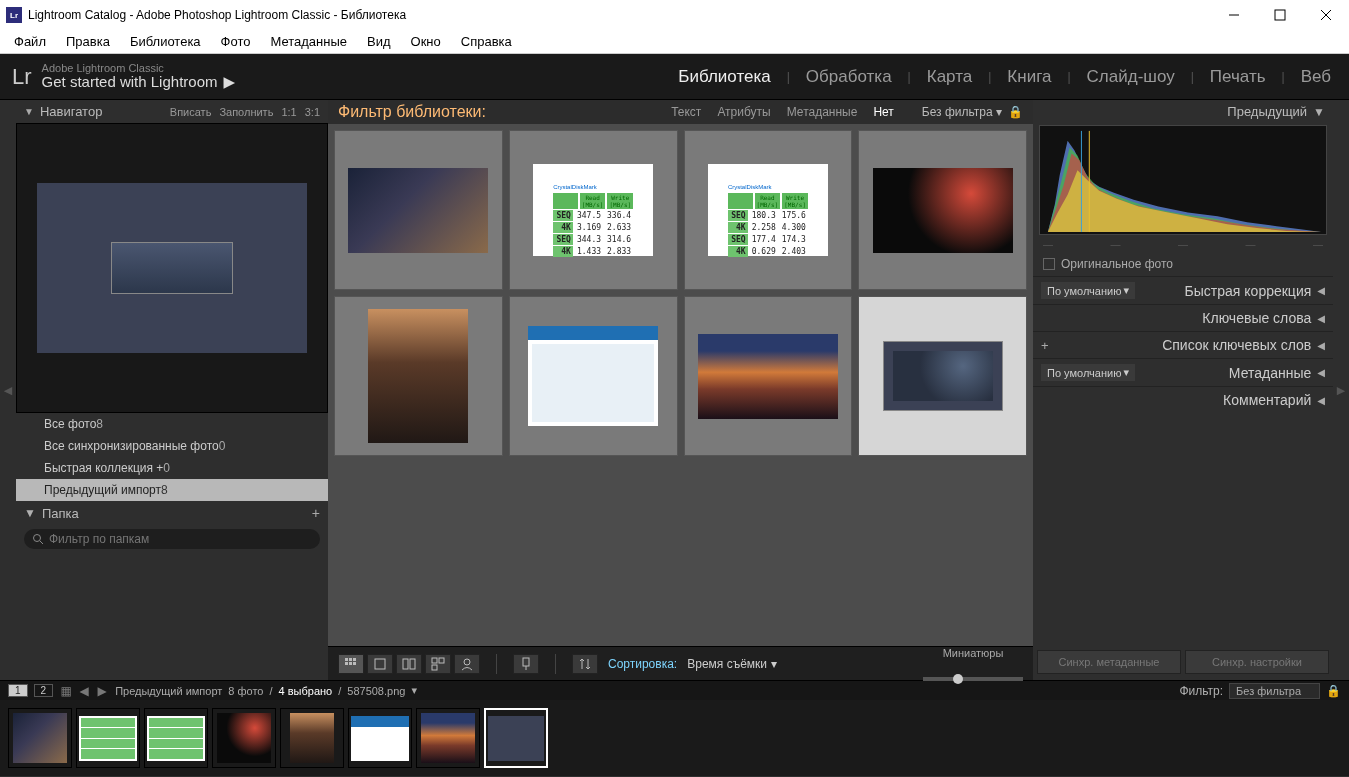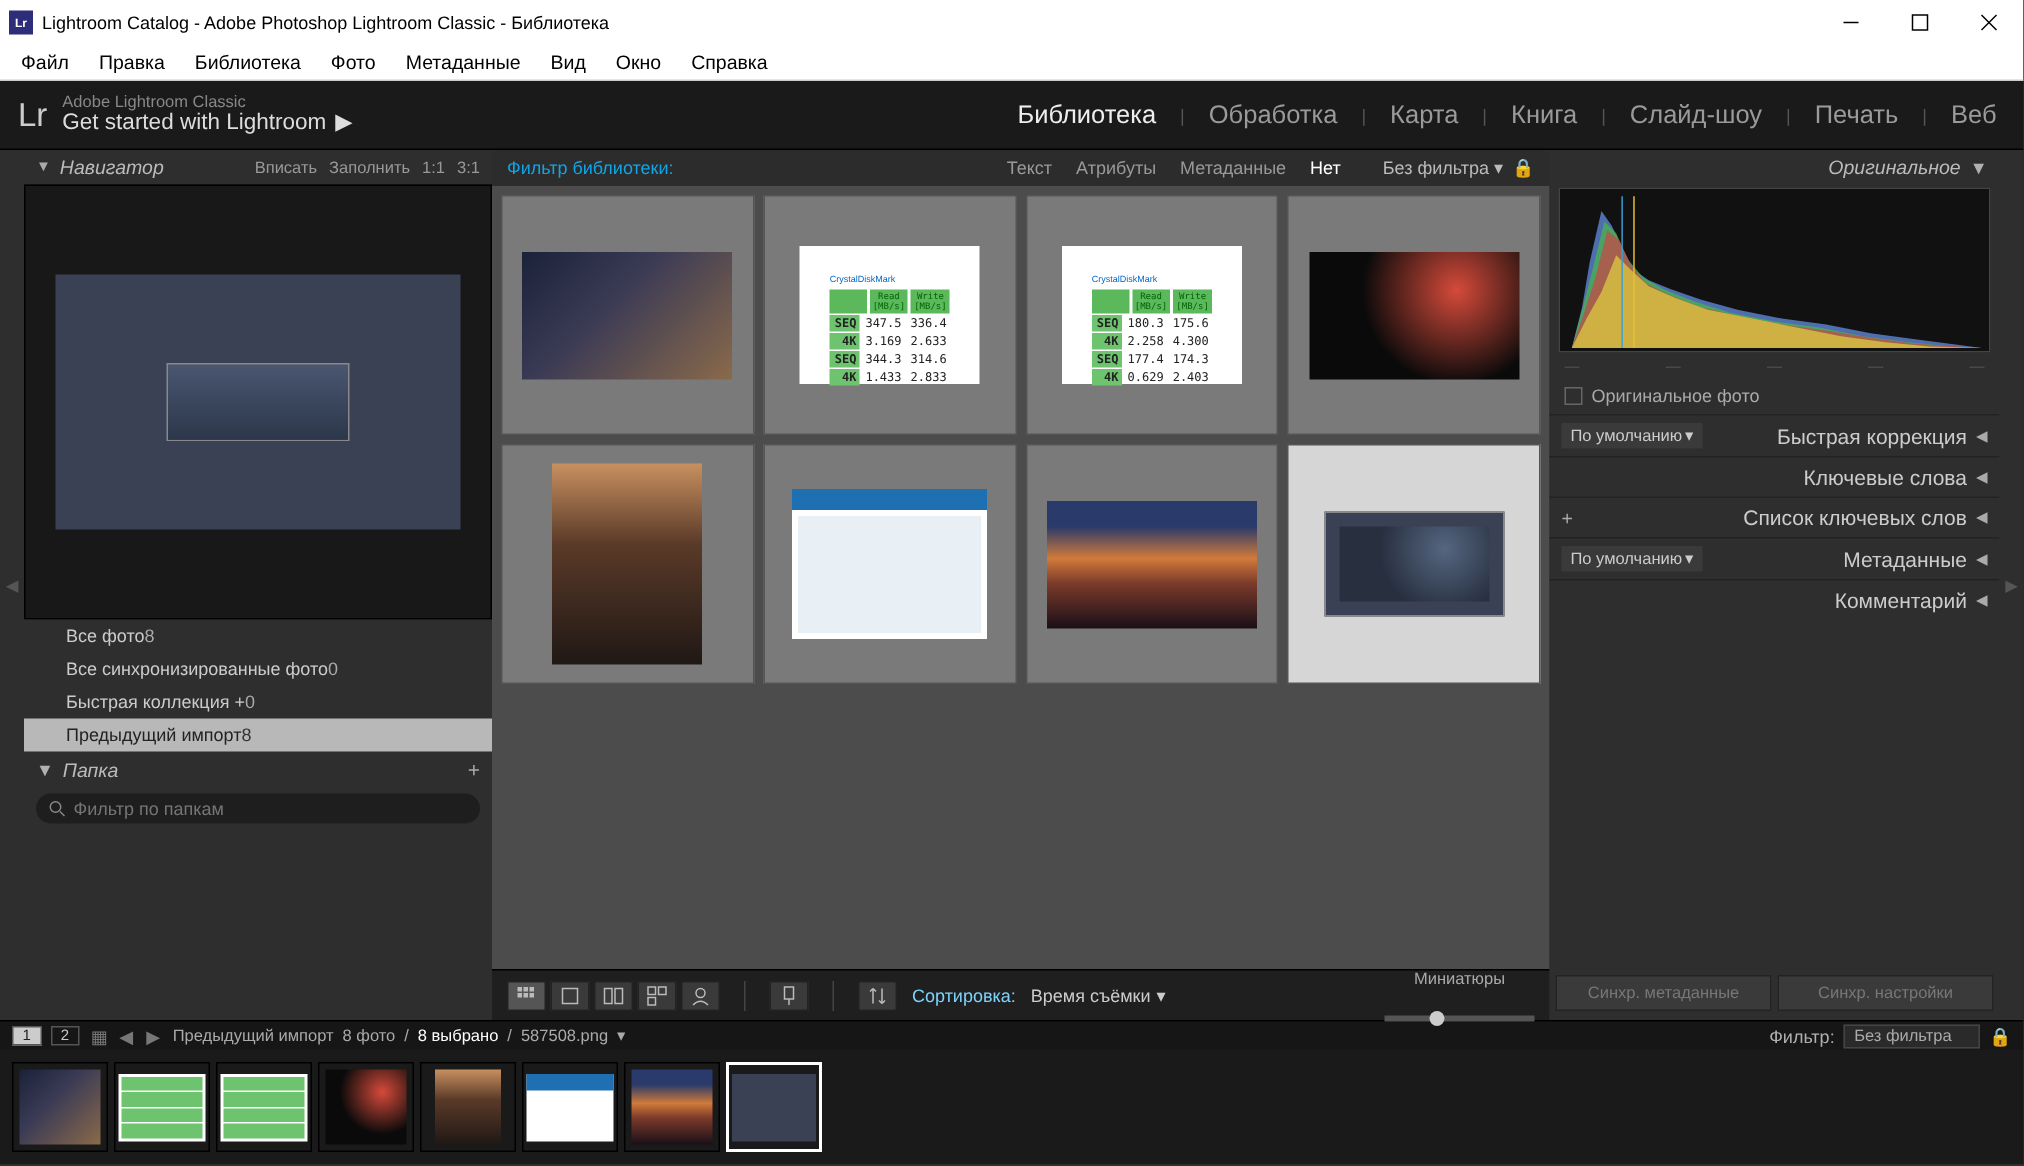--- a/index.html
+++ b/index.html
@@ -31,21 +31,21 @@
   .module-sep { color: #555; }
   
   
   .body-grid { display: flex; height: 580px; background: #2e2e2e; }
   .panel-edge { width: 16px; background: #2e2e2e; display:flex; align-items:center; justify-content:center; }
   .panel-edge span { color:#555; font-size:11px; }
   
   
   .left-panel { width: 312px; background: #2e2e2e; display:flex; flex-direction:column; }
   .panel-header { display:flex; align-items:center; padding: 4px 8px; background:#2e2e2e; gap:6px; }
-  .panel-title { flex:1; color:#bbb; font-size:13px;font-style:italic; }
+  .panel-title { flex:1; color:#bbb; font-size:13px; }
   .panel-header .caret { font-size:10px; color:#aaa; }
   .nav-opts { font-size:11px; color:#999; display:flex; gap:8px; }
   .nav-opts span { cursor:default; }
   .navigator-body { background:#181818; margin:0; padding:0; height:290px; border:1px solid #000; display:flex; align-items:center; justify-content:center; }
   .nav-preview { width: 270px; height: 170px; background:#3b4155; display:flex; align-items:center; justify-content:center; }
   .nav-preview-inner { width: 120px; height:50px; background: linear-gradient(#4a5670, #2c374b); box-shadow: 0 0 0 1px #888; }
   
   .catalog-list { background:#2e2e2e; }
   .catalog-row { display:flex; justify-content:flex-start; padding:4px 10px 4px 28px; font-size:12px; color:#ccc; cursor:default; }
   .catalog-row .count { color:#aaa; }
@@ -59,21 +59,21 @@
   .search-field { width:100%; background:#1e1e1e; border-radius:10px; display:flex; align-items:center; padding:3px 8px; gap:5px; }
   .search-field input { background:none; border:none; color:#ccc; font-size:12px; outline:none; flex:1; }
   .lens-icon { width:12px; height:12px; }
   
   .import-export { display:flex; gap:4px; padding: 4px; margin-top:auto; }
   .import-export button { flex:1; background:#3a3a3a; border:1px solid #222; color:#bbb; padding:5px; font-size:12px; cursor:default; }
   
   
   .center { flex:1; display:flex; flex-direction:column; }
   .filter-bar { display:flex; align-items:center; padding:3px 10px; background:#2c2c2c; gap:10px; }
-  .filter-label { font-size:12px; color:#0ea5e9; }
+  .filter-label { font-size:16px; color:#fdba74; }
   .filter-tabs { display:flex; gap:8px; margin-left:auto; }
   .filter-tab { font-size:12px; color:#999; cursor:default; padding:2px 4px; }
   .filter-tab.active { color:#fff; }
   .filter-right { display:flex; align-items:center; gap:6px; margin-left:14px; }
   .filter-select { background:none; border:none; color:#bbb; font-size:12px; }
   .lock-icon { color:#aaa; }
   
   .grid-view { flex:1; background:#4c4c4c; padding:6px; display:grid; grid-template-columns: repeat(4, 1fr); grid-auto-rows: 160px; gap:6px; align-content:start; overflow:hidden; }
   .cell { background:#7a7a7a; border:1px solid #555; display:flex; align-items:center; justify-content:center; padding:6px; }
   .cell.selected { background:#d6d6d6; }
@@ -433,21 +433,21 @@
         <span class="thumbsize-label">Миниатюры</span>
         <div class="slider">
             <div class="slider-thumb"></div>
           </div>
       </div>
     </div>
   </div>
 
   <div class="right-panel">
     <div class="histo-header">
-      <span class="panel-title" style="text-align:right">Оригинальное</span>
+      <span class="panel-title" style="text-align:right">Предыдущий</span>
       <span class="caret">▼</span>
     </div>
     <div class="histo-body">
       <svg class="histo-svg" viewBox="0 0 290 110" preserveAspectRatio="none">
         <path d="M 8 108 L 15 80 L 20 50 L 28 15 L 35 25 L 42 40 L 50 55 L 60 62 L 75 68 L 95 75 L 120 82 L 150 88 L 180 92 L 210 98 L 240 102 L 270 106 L 285 108 Z" fill="#5a7fcb" opacity="0.85"></path>
         <path d="M 8 108 L 15 82 L 22 55 L 30 22 L 38 30 L 46 48 L 56 60 L 70 68 L 90 76 L 115 84 L 145 90 L 175 94 L 205 100 L 235 104 L 265 107 L 285 108 Z" fill="#4ab54a" opacity="0.75"></path>
         <path d="M 8 108 L 16 85 L 24 60 L 32 28 L 40 35 L 48 52 L 58 64 L 74 72 L 94 80 L 120 86 L 150 92 L 180 96 L 210 101 L 240 105 L 270 107 L 285 108 Z" fill="#cc4444" opacity="0.7"></path>
         <path d="M 8 108 L 18 88 L 28 70 L 38 45 L 48 55 L 60 66 L 78 74 L 100 82 L 130 88 L 160 94 L 190 100 L 220 104 L 250 107 L 285 108 Z" fill="#d8c640" opacity="0.8"></path>
         <line x1="42" y1="5" x2="42" y2="108" stroke="#3aa0d8" stroke-width="1"></line>
         <line x1="50" y1="5" x2="50" y2="108" stroke="#e8c030" stroke-width="1"></line>
@@ -512,21 +512,21 @@
     <span class="monitor-btn">2</span>
     <div class="status-icons">
       <span class="si">▦</span>
       <span class="si">◀</span>
       <span class="si">▶</span>
     </div>
     <div class="status-text">
       <span>Предыдущий импорт</span>
       <span>8 фото</span>
       <span>/</span>
-      <span class="sel">8 выбрано</span>
+      <span class="sel">4 выбрано</span>
       <span>/</span>
       <span>587508.png</span>
       <span>▾</span>
     </div>
   </div>
   <div class="status-right">
     <span>Фильтр:</span>
     <span class="filter-dd">Без фильтра</span>
     <span class="lock2">🔒</span>
   </div>

